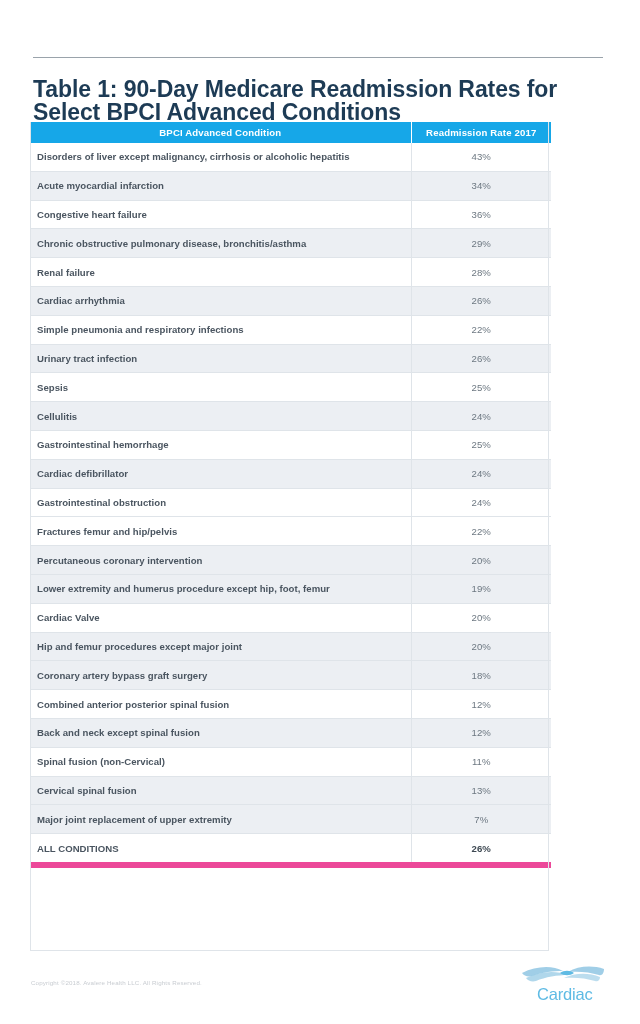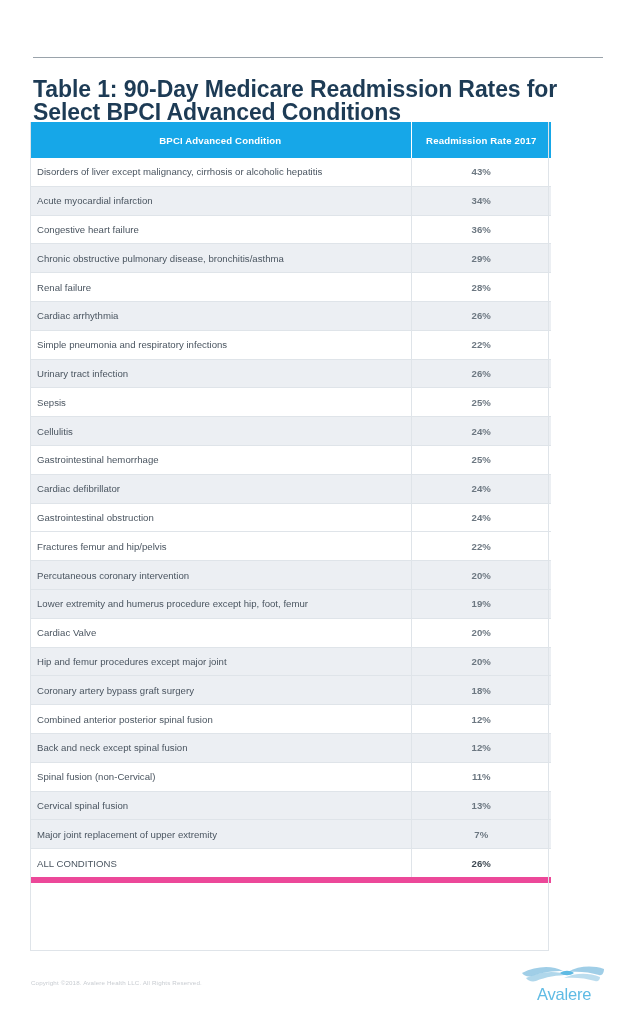--- a/index.html
+++ b/index.html
@@ -51,45 +51,45 @@
     table-layout: fixed;
   }
   table.data col.c-cond { width: 381px; }
   table.data col.c-rate { width: 140px; }
 
   table.data thead th {
     background: #16a7e8;
     color: #ffffff;
     font-size: 9.6px;
     font-weight: bold;
-    height: 36px;
+    height: 21px;
     padding: 0;
     text-align: center;
     vertical-align: middle;
     letter-spacing: 0.15px;
   }
   table.data thead th.cond-head {
     border-right: 1px solid #ffffff;
   }
 
   table.data tbody td {
     font-size: 9.6px;
     color: #4a5560;
     height: 27.8px;
     padding: 0 0 0 7px;
     vertical-align: middle;
     border-bottom: 1px solid #dfe4e9;
-    font-weight: normal;
+    font-weight: bold;
     letter-spacing: 0.02px;
     white-space: nowrap;
   }
   table.data tbody td.rate {
     text-align: center;
     padding: 0;
-    font-weight: bold;
+    font-weight: normal;
     color: #6c7781;
     border-left: 1px solid #dfe4e9;
   }
   table.data tbody tr.alt td {
     background: #eceff3;
   }
   table.data tbody tr.plain td {
     background: #ffffff;
   }
   table.data tbody tr.total td {
@@ -275,16 +275,16 @@
   <div class="logo">
     <svg width="96" height="30" viewBox="0 0 96 30">
       <g fill="#8fc6e3">
         <path d="M6 13 C20 6, 36 5, 47 11 C38 11, 26 12, 16 16 C12 17, 8 16, 6 13 Z" opacity="0.85"></path>
         <path d="M10 18 C24 11, 40 10, 52 15 C42 15, 29 17, 20 21 C16 22, 12 21, 10 18 Z" opacity="0.7"></path>
         <path d="M88 9 C76 5, 62 6, 52 12 C62 11, 74 12, 83 15 C86 16, 88 13, 88 9 Z" opacity="0.85"></path>
         <path d="M84 17 C72 12, 58 13, 48 18 C58 17, 70 18, 79 21 C82 22, 84 20, 84 17 Z" opacity="0.6"></path>
         <path d="M44 13 C48 10, 54 10, 58 13 C54 16, 48 16, 44 13 Z" fill="#5fbbe4"></path>
       </g>
     </svg>
-    <div class="logo-word">Avalere</div>
+    <div class="logo-word">Cardiac</div>
   </div>
 
 </div>
 
 </body></html>

